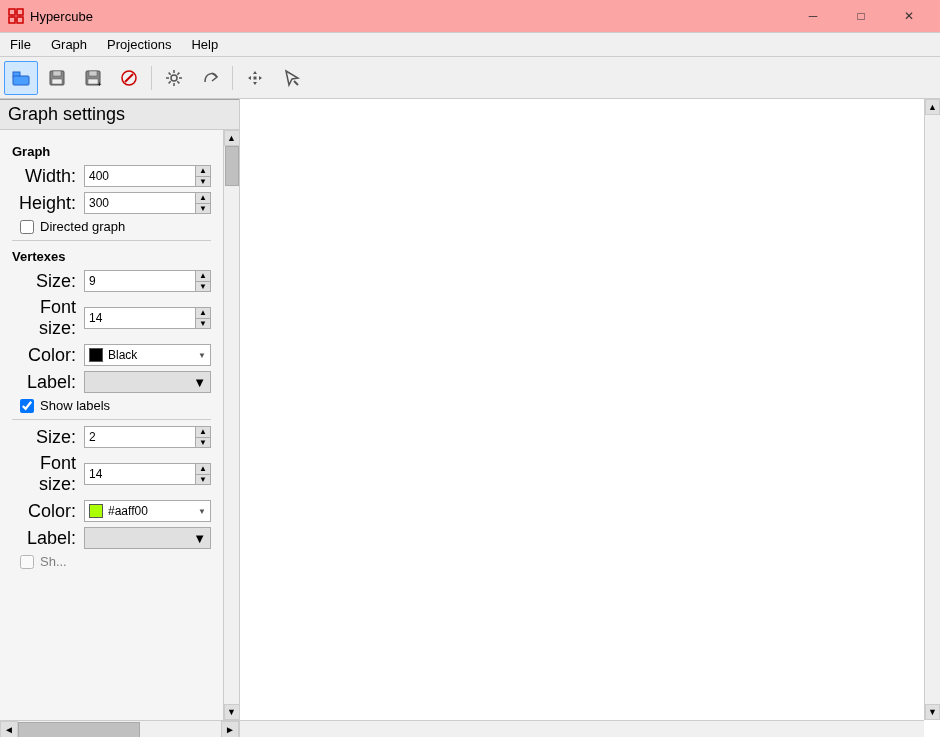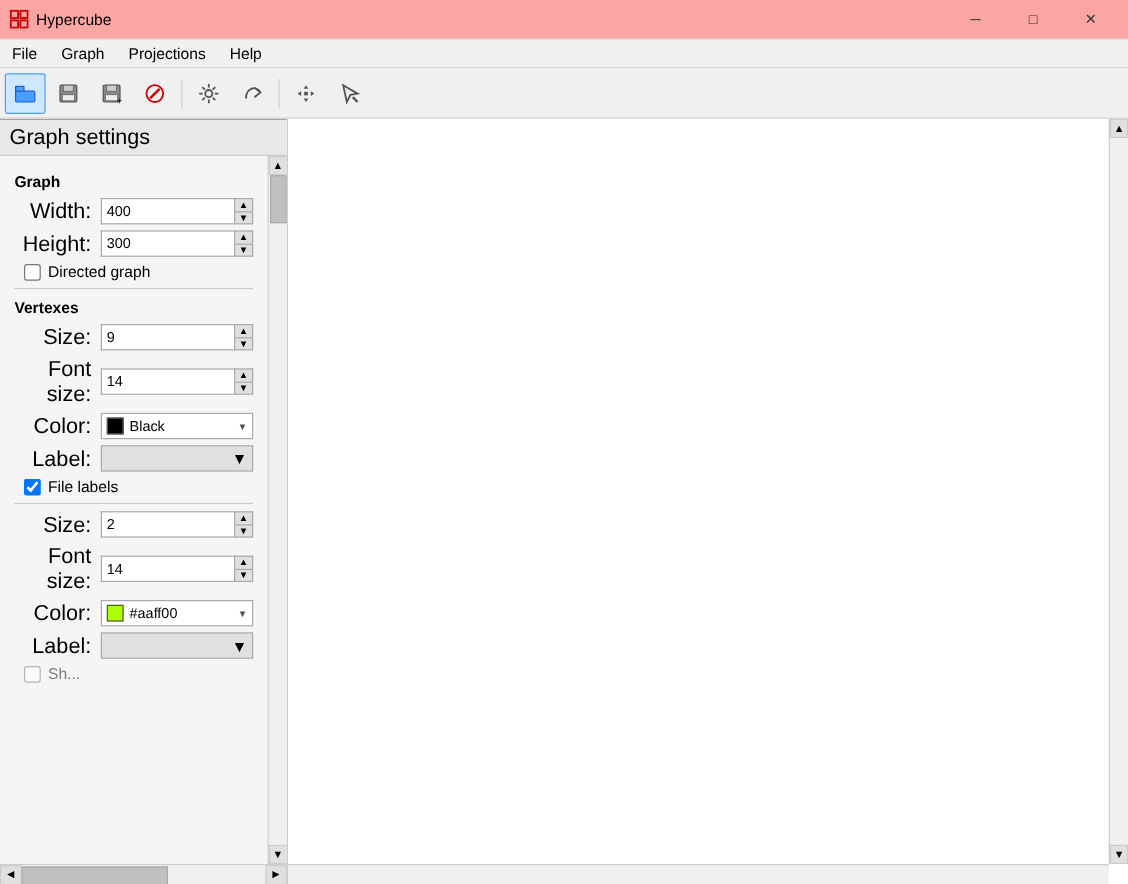--- a/index.html
+++ b/index.html
@@ -544,21 +544,21 @@
           <div class="form-row">
             <span class="form-label">Label:</span>
             <div class="label-dropdown">
               <span></span>
               <span>▼</span>
             </div>
           </div>
 
           <div class="checkbox-row">
             <input type="checkbox" checked="" style="">
-            <span>File labels</span>
+            <span>Show labels</span>
           </div>
 
           <div class="divider"></div>
 
 
           <div class="form-row">
             <span class="form-label">Size:</span>
             <div class="spinbox">
               <input type="text" class="form-control" value="2" style="">
               <div class="spinbox-btns">

